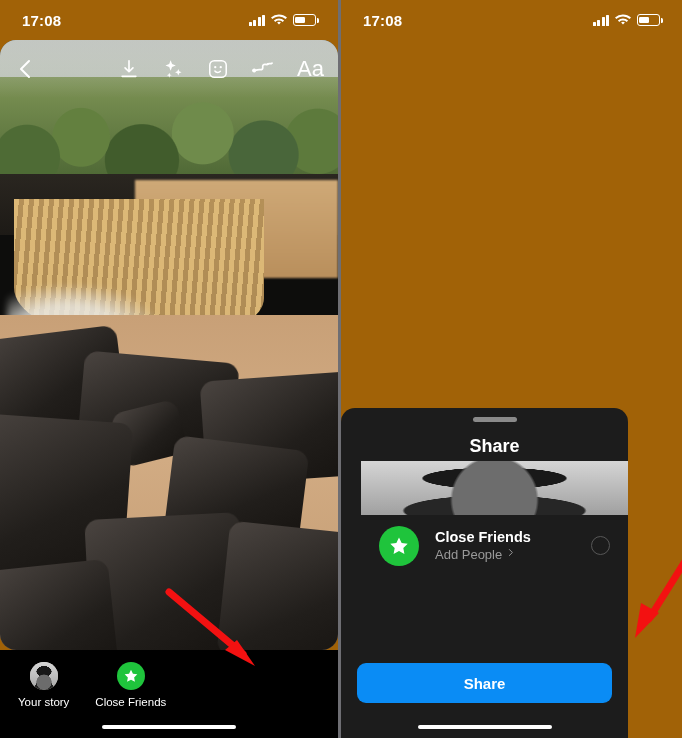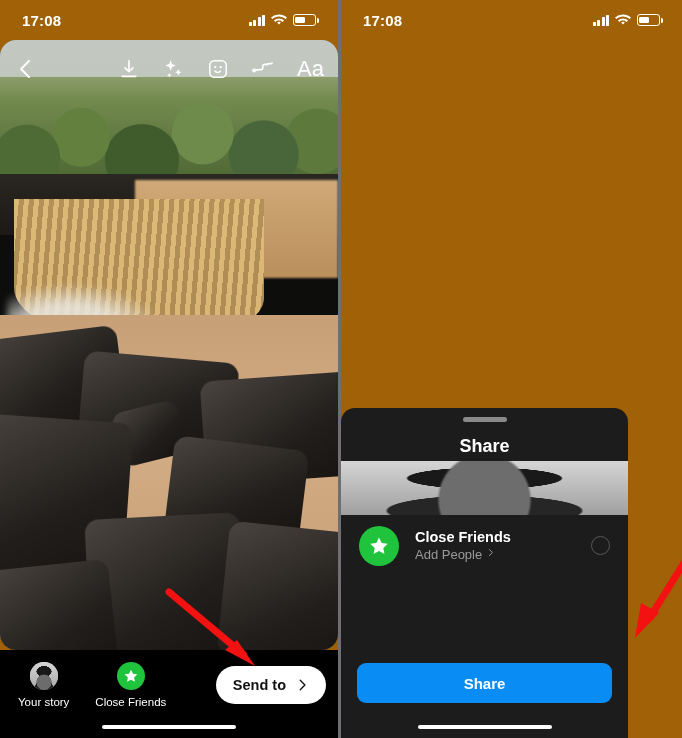--- a/index.html
+++ b/index.html
@@ -123,21 +123,21 @@
     background:#fff; color:#111; border-radius:22px;
     height:38px; padding:0 17px; display:flex; align-items:center; gap:9px;
     font-size:14.5px; font-weight:600;
   }
   .home-ind{
     position:absolute; bottom:9px; left:50%; transform:translateX(-50%);
     width:134px; height:4.5px; border-radius:3px; background:#fff;
   }
   .sheet{
     position:absolute; left:0; top:408px; width:287px; height:330px;
-    background:#1c1c1c; border-radius:14px 14px 0 0;
+    background:#1c1c1c; border-radius:14px 14px 0 0;padding-left:20px;
   }
   .grabber{
     width:44px; height:4.5px; border-radius:3px; background:#8a8a8a;
     margin:9px auto 0;
   }
   .sheet-title{
     text-align:center; color:#fff; font-size:18px; font-weight:700; margin-top:14px;
   }
   .row{
     display:flex; align-items:center; height:54px; padding:0 18px; margin-top:4px; position:relative;
@@ -257,28 +257,20 @@
         <span class="aud-label">Your story</span>
       </div>
       <div class="aud">
         <span class="cf-badge">
           <svg width="16" height="16" viewBox="0 0 24 24">
               <path d="M12 2.6l2.9 6 6.6.9-4.8 4.6 1.2 6.5L12 17.5 6.1 20.6l1.2-6.5L2.5 9.5l6.6-.9 2.9-6z" fill="#fff"></path>
             </svg>
         </span>
         <span class="aud-label">Close Friends</span>
       </div>
-      <div class="send-to">
-        <span>Send to</span>
-        <span>
-          <svg width="14" height="14" viewBox="0 0 24 24">
-              <path d="M9 4l8 8-8 8" fill="none" stroke="#111" stroke-width="2.3" stroke-linecap="round" stroke-linejoin="round"></path>
-            </svg>
-        </span>
-      </div>
       <div class="home-ind"></div>
     </div>
 
     <div class="arrow" style="left:165px; top:588px;">
       <svg width="110" height="90" viewBox="0 0 110 90">
         <path d="M4 4 L78 66" stroke="#f31111" stroke-width="7" stroke-linecap="round" fill="none"></path>
         <path d="M90 78 L60 62 L72 52 Z" fill="#f31111"></path>
       </svg>
     </div>
   </div>

